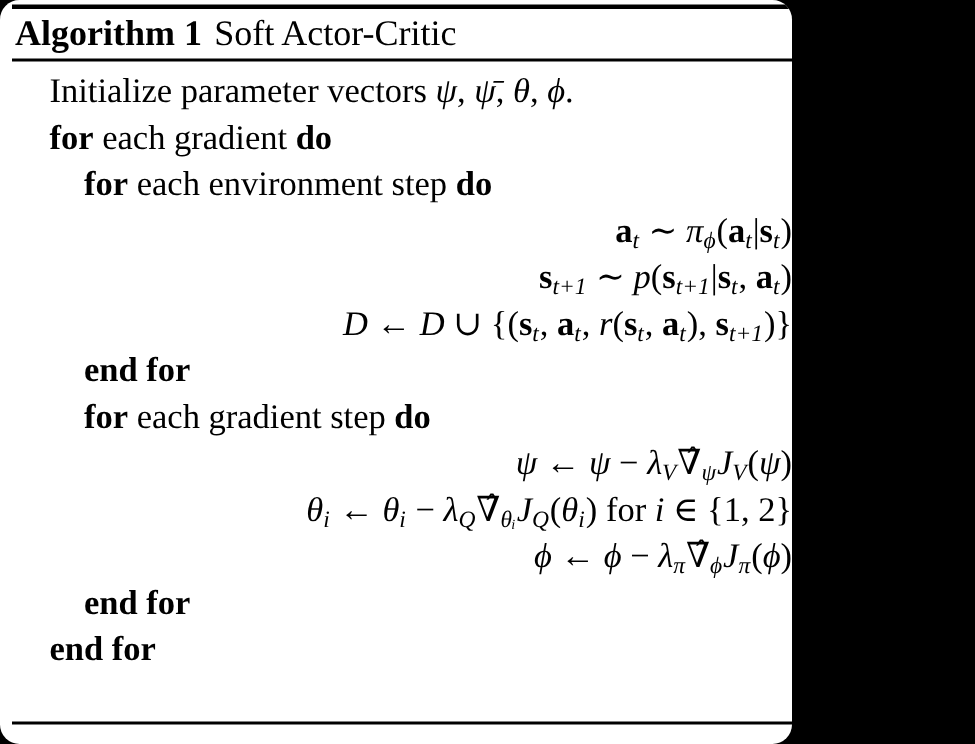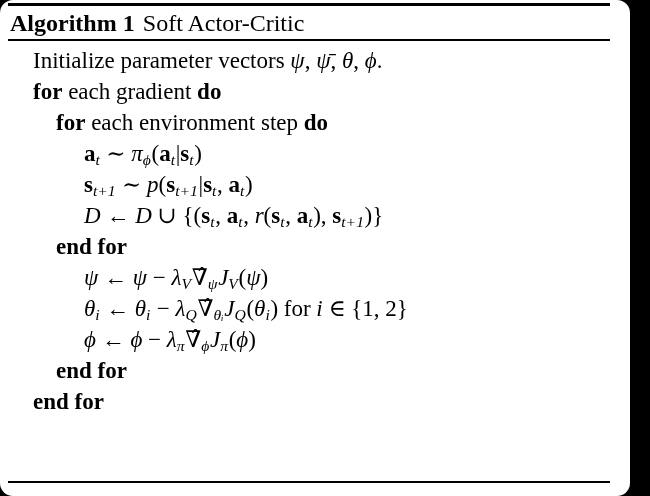--- a/index.html
+++ b/index.html
@@ -2,21 +2,21 @@
 <html><head>
 <meta charset="utf-8">
 <style>
   html, body {
     margin: 0;
     padding: 0;
     background: #000000;
   }
   .sheet {
     position: relative;
-    width: 630px;
+    width: 528px;
     height: 496px;
     background: #ffffff;
     border-radius: 13px;
     overflow: hidden;
     color: #000000;
     font-family: "Liberation Serif", "DejaVu Serif", "DejaVu Sans", serif;
   }
   .rule {
     position: absolute;
     left: 8px;
@@ -44,21 +44,21 @@
     right: 0;
     font-size: 23px;
   }
   .line {
     height: 31px;
     line-height: 31px;
     white-space: nowrap;
   }
   .indent-0 { padding-left: 33px; }
   .indent-1 { padding-left: 56px; }
-  .indent-2 { padding-left: 84px; }
+  .indent-2 { padding-left: 84px; text-align: right; }
   .seg-r  { font-style: normal; }
   .seg-b  { font-weight: bold; text-align: right; }
   .seg-i  { font-style: italic; }
   .seg-bm { font-weight: bold; font-style: normal; }
   .seg-cal { font-style: italic; font-weight: 500; }
   .seg-sub {
     font-size: 0.68em;
     font-style: italic;
     vertical-align: -0.24em;
     padding-right: 0.04em;
@@ -74,20 +74,21 @@
   </div>
   <div class="rule rule-mid"></div>
   <div class="algo-body">
       <div class="line indent-0"><span class="seg-r">Initialize parameter vectors </span><span class="seg-i">ψ</span><span class="seg-r">, </span><span class="seg-i">ψ̄</span><span class="seg-r">, </span><span class="seg-i">θ</span><span class="seg-r">, </span><span class="seg-i">ϕ</span><span class="seg-r">.</span></div>
       <div class="line indent-0"><span class="seg-b">for</span><span class="seg-r"> each gradient </span><span class="seg-b">do</span></div>
       <div class="line indent-1"><span class="seg-b">for</span><span class="seg-r"> each environment step </span><span class="seg-b">do</span></div>
       <div class="line indent-2"><span class="seg-bm">a</span><span class="seg-sub">t</span><span class="seg-r"> ∼ </span><span class="seg-i">π</span><span class="seg-sub">ϕ</span><span class="seg-r">(</span><span class="seg-bm">a</span><span class="seg-sub">t</span><span class="seg-r">|</span><span class="seg-bm">s</span><span class="seg-sub">t</span><span class="seg-r">)</span></div>
       <div class="line indent-2"><span class="seg-bm">s</span><span class="seg-sub">t+1</span><span class="seg-r"> ∼ </span><span class="seg-i">p</span><span class="seg-r">(</span><span class="seg-bm">s</span><span class="seg-sub">t+1</span><span class="seg-r">|</span><span class="seg-bm">s</span><span class="seg-sub">t</span><span class="seg-r">, </span><span class="seg-bm">a</span><span class="seg-sub">t</span><span class="seg-r">)</span></div>
       <div class="line indent-2"><span class="seg-cal">D</span><span class="seg-r"> ← </span><span class="seg-cal">D</span><span class="seg-r"> ∪ {(</span><span class="seg-bm">s</span><span class="seg-sub">t</span><span class="seg-r">, </span><span class="seg-bm">a</span><span class="seg-sub">t</span><span class="seg-r">, </span><span class="seg-i">r</span><span class="seg-r">(</span><span class="seg-bm">s</span><span class="seg-sub">t</span><span class="seg-r">, </span><span class="seg-bm">a</span><span class="seg-sub">t</span><span class="seg-r">), </span><span class="seg-bm">s</span><span class="seg-sub">t+1</span><span class="seg-r">)}</span></div>
       <div class="line indent-1"><span class="seg-b">end for</span></div>
+      <div class="line indent-1"><span class="seg-b">for</span><span class="seg-r"> each gradient step </span><span class="seg-b">do</span></div>
       <div class="line indent-2"><span class="seg-i">ψ</span><span class="seg-r"> ← </span><span class="seg-i">ψ</span><span class="seg-r"> − </span><span class="seg-i">λ</span><span class="seg-sub">V</span><span class="seg-r">∇̂</span><span class="seg-sub">ψ</span><span class="seg-i">J</span><span class="seg-sub">V</span><span class="seg-r">(</span><span class="seg-i">ψ</span><span class="seg-r">)</span></div>
       <div class="line indent-2"><span class="seg-i">θ</span><span class="seg-sub">i</span><span class="seg-r"> ← </span><span class="seg-i">θ</span><span class="seg-sub">i</span><span class="seg-r"> − </span><span class="seg-i">λ</span><span class="seg-sub">Q</span><span class="seg-r">∇̂</span><span class="seg-sub">θᵢ</span><span class="seg-i">J</span><span class="seg-sub">Q</span><span class="seg-r">(</span><span class="seg-i">θ</span><span class="seg-sub">i</span><span class="seg-r">) for </span><span class="seg-i">i</span><span class="seg-r"> ∈ {1, 2}</span></div>
       <div class="line indent-2"><span class="seg-i">ϕ</span><span class="seg-r"> ← </span><span class="seg-i">ϕ</span><span class="seg-r"> − </span><span class="seg-i">λ</span><span class="seg-sub">π</span><span class="seg-r">∇̂</span><span class="seg-sub">ϕ</span><span class="seg-i">J</span><span class="seg-sub">π</span><span class="seg-r">(</span><span class="seg-i">ϕ</span><span class="seg-r">)</span></div>
       <div class="line indent-1"><span class="seg-b">end for</span></div>
       <div class="line indent-0"><span class="seg-b">end for</span></div>
     </div>
   <div class="rule rule-bottom"></div>
 </div>
 
 </body></html>

